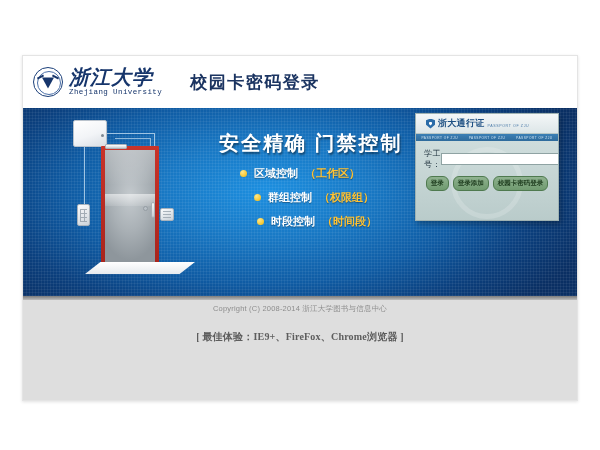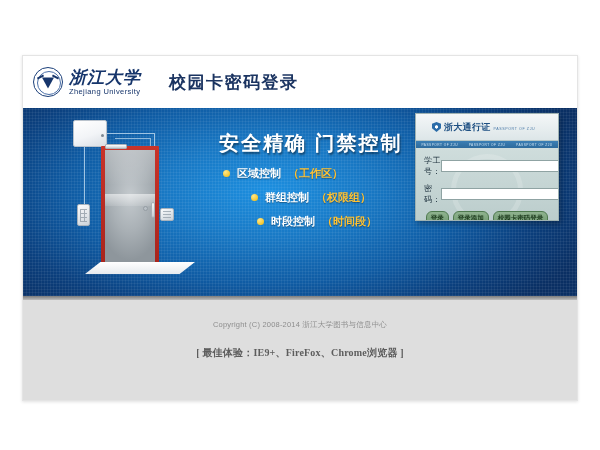--- a/index.html
+++ b/index.html
@@ -58,25 +58,25 @@
     position: absolute; top: 30%;
     width: 7px; height: 2px;
     background: #16356b;
   }
   #zju-seal .wing-l { left: 3px; transform: rotate(-28deg); }
   #zju-seal .wing-r { right: 3px; transform: rotate(28deg); }
 
   #logo-text { display: flex; flex-direction: column; line-height: 1; }
   #logo-cn {
     font-family: "Liberation Serif", "DejaVu Serif", serif;
-    font-size: 17px; font-weight: bold; font-style: italic;
+    font-size: 20px; font-weight: bold; font-style: italic;
     color: #16356b; letter-spacing: 1px;
   }
   #logo-en {
-    font-family: Liberation Sans, sans-serif;
+    font-family: Liberation Mono, monospace;
     font-size: 7.5px; color: #16356b;
     letter-spacing: 0.4px; margin-top: 2px;
   }
   #header-title {
     margin-left: 28px;
     font-size: 17px; font-weight: bold;
     color: #1b3461; letter-spacing: 1.5px;
   }
 
   
@@ -184,42 +184,43 @@
     font-size: 20px; font-weight: bold; color:#ffffff;
     letter-spacing: 2px;
     text-shadow: 1px 2px 2px rgba(0,0,0,.45);
   }
   #bullet-list { position:absolute; left:200px; top:58px; }
   .bullet-row {
     display:flex; align-items:center; gap:7px;
     font-size:11px; font-weight:bold; color:#ffffff;
     margin-bottom:9px;
     text-shadow: 0 1px 1px rgba(0,0,0,.35);
+    justify-content: center;
   }
   .bullet-row.indent-1 { margin-left:28px; }
   .bullet-row.indent-2 { margin-left:34px; }
   .dot {
     width:7px; height:7px; border-radius:50%; flex:none;
     background: radial-gradient(circle at 35% 30%, #ffe88a, #f2b705);
   }
   .paren { color:#ffc233; }
 
   
   #login-panel {
     position:absolute; right:18px; top:5px;
     width:144px; height:108px;
     background:#c9d8d8;
     border:1px solid #9fb2b2;
     box-shadow: 2px 3px 6px rgba(0,0,0,.28);
     overflow:hidden;
   }
   #login-head {
-    height:27px;
+    height:20px;
     background: linear-gradient(180deg,#f4f7f8,#dde6e8);
-    display:flex; align-items:center; gap:3px; padding-left:16px;
+    display:flex; align-items:center; gap:3px; padding-left:10px;
     border-bottom:1px solid #b6c6c6;
   }
   #shield-icon {
     width:9px; height:10px; flex:none;
     background:#2b6ca8;
     clip-path: polygon(50% 0, 100% 18%, 100% 62%, 50% 100%, 0 62%, 0 18%);
     position:relative;
   }
   #shield-icon::after{
     content:""; position:absolute; left:3px; top:3px;
@@ -269,21 +270,21 @@
     font-family:"Liberation Sans", sans-serif;
   }
 
   
   #banner-shadow { height:4px; background: linear-gradient(180deg,#7c7c7c,#bdbdbd); }
   #footer {
     height:100px;
     background:#dedede;
     display:flex; flex-direction:column;
     align-items:center; justify-content:flex-start;
-    padding-top:20px; gap:16px;
+    padding-top:4px; gap:16px;
   }
   #copyright { font-size:7.5px; color:#8d8d8d; letter-spacing:.2px; }
   #browser-note {
     font-family:"Liberation Serif","DejaVu Serif",serif;
     font-size:10px; font-weight:bold; color:#5d5d5d; letter-spacing:.2px;
   }
 </style>
 </head>
 <body>
 
@@ -354,24 +355,20 @@
       <div id="passport-strip">
         <span class="strip-text">PASSPORT OF ZJU</span>
         <span class="strip-text">PASSPORT OF ZJU</span>
         <span class="strip-text">PASSPORT OF ZJU</span>
       </div>
       <div id="login-body">
         <div class="field-row">
           <span class="field-label">学工号：</span>
           <input class="field-input" type="text" value="" style="">
         </div>
-        <div class="field-row">
-          <span class="field-label">密　码：</span>
-          <input class="field-input" type="password" value="" style="">
-        </div>
         <div id="btn-row">
           <button class="login-btn">登录</button>
           <button class="login-btn">登录添加</button>
           <button class="login-btn">校园卡密码登录</button>
         </div>
       </div>
     </div>
   </div>
 
   <div id="banner-shadow"></div>

